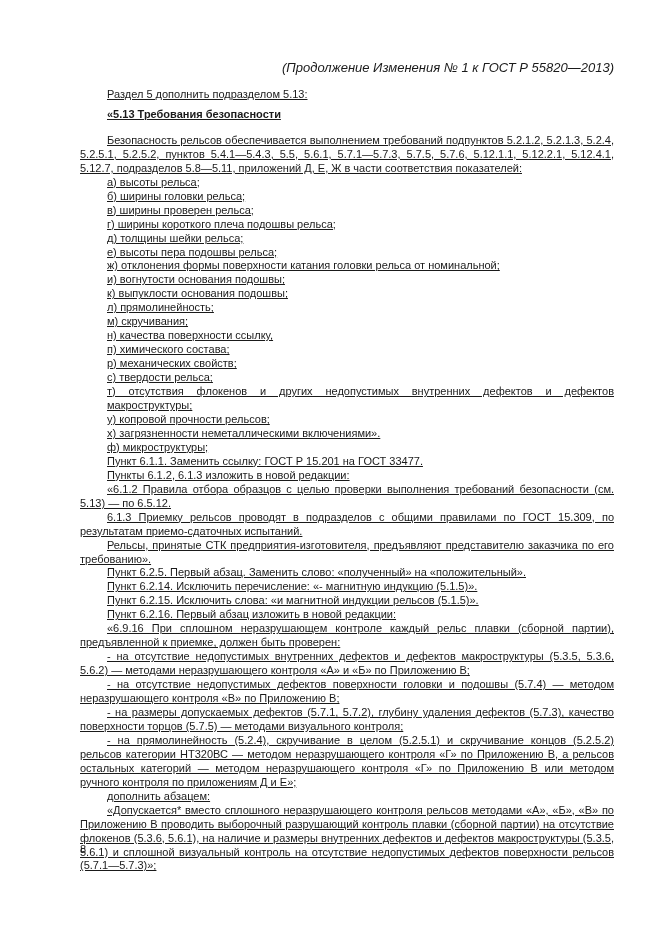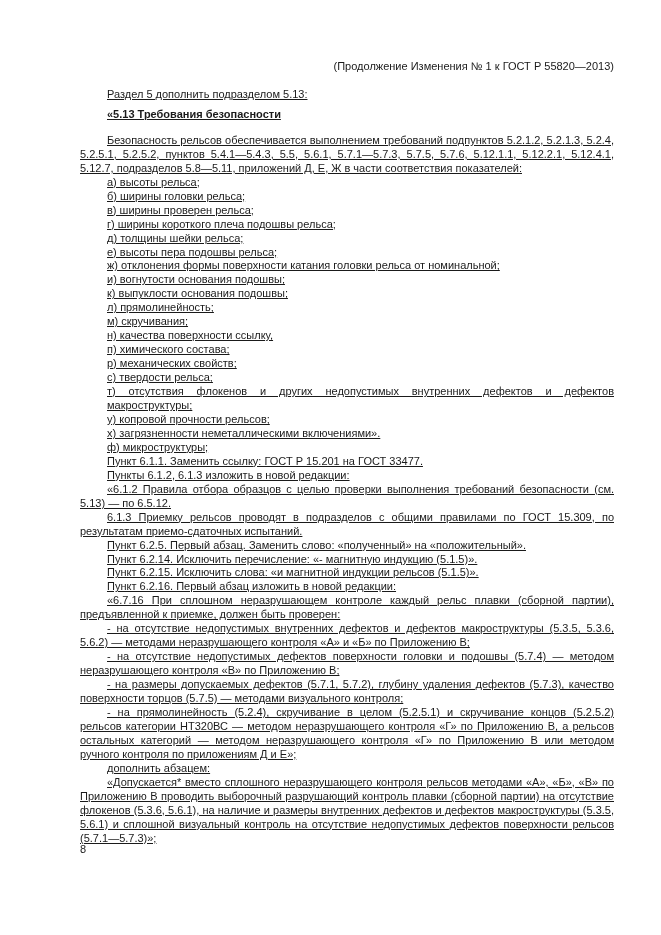--- a/index.html
+++ b/index.html
@@ -1,18 +1,18 @@
 <!DOCTYPE html>
 <html><head>
 <meta charset="utf-8">
 <style>
   html, body { margin:0; padding:0; background:#ffffff; }
   body { width:661px; height:935px; position:relative; overflow:hidden;
          font-family:"Liberation Sans", sans-serif; color:#1a1a1a; }
-  .header { position:absolute; top:60px; right:47px; font-size:11px; }
+  .header { position:absolute; top:60px; right:47px; font-style:italic; font-size:13px; }
   .body { position:absolute; left:80px; top:88px; width:534px; font-size:11px; line-height:13.95px; }
   .p { margin:0; text-align:justify; text-indent:27px;text-decoration:underline; }
   .p.li { text-indent:0; padding-left:27px; }
   .p.gap { margin-bottom:6px; }
   .p.gap2 { margin-bottom:12px; }
   .heading { font-weight:bold; }
   .pagenum { position:absolute; left:80px; top:843px; font-size:11px; }
 </style>
 </head>
 <body>
@@ -39,25 +39,26 @@
   <p class="p li">р) механических свойств;</p>
   <p class="p li">с) твердости рельса;</p>
   <p class="p li">т) отсутствия флокенов и других недопустимых внутренних дефектов и дефектов макроструктуры;</p>
   <p class="p li">у) копровой прочности рельсов;</p>
   <p class="p li">х) загрязненности неметаллическими включениями».</p>
   <p class="p li">ф) микроструктуры;</p>
   <p class="p li">Пункт 6.1.1. Заменить ссылку: ГОСТ Р 15.201 на ГОСТ 33477.</p>
   <p class="p li">Пункты 6.1.2,  6.1.3 изложить в новой редакции:</p>
   <p class="p">«6.1.2 Правила отбора образцов с целью проверки выполнения требований безопасности (см. 5.13) — по 6.5.12.</p>
   <p class="p">6.1.3 Приемку рельсов проводят в подразделов с общими правилами по ГОСТ 15.309, по результатам приемо-сдаточных испытаний.</p>
+  <p class="p">Рельсы, принятые СТК предприятия-изготовителя, предъявляют представителю заказчика по его требованию».</p>
   <p class="p li">Пункт 6.2.5. Первый абзац. Заменить слово: «полученный» на «положительный».</p>
   <p class="p li">Пункт 6.2.14. Исключить перечисление: «- магнитную индукцию (5.1.5)».</p>
   <p class="p li">Пункт 6.2.15. Исключить слова: «и магнитной индукции рельсов (5.1.5)».</p>
   <p class="p li">Пункт 6.2.16. Первый абзац изложить в новой редакции:</p>
-  <p class="p">«6.7.16 При сплошном неразрушающем контроле каждый рельс плавки (сборной партии), предъявленной к приемке, должен быть проверен:</p>
+  <p class="p">«6.9.16 При сплошном неразрушающем контроле каждый рельс плавки (сборной партии), предъявленной к приемке, должен быть проверен:</p>
   <p class="p">- на отсутствие недопустимых внутренних дефектов и дефектов макроструктуры (5.3.5, 5.3.6, 5.6.2) — методами неразрушающего контроля «А» и «Б» по Приложению В;</p>
   <p class="p">- на отсутствие недопустимых дефектов поверхности головки и подошвы (5.7.4) — методом неразрушающего контроля «В» по Приложению В;</p>
   <p class="p">- на размеры допускаемых дефектов (5.7.1, 5.7.2), глубину удаления дефектов (5.7.3), качество поверхности торцов (5.7.5) — методами визуального контроля;</p>
   <p class="p">- на прямолинейность (5.2.4), скручивание в целом (5.2.5.1) и скручивание концов (5.2.5.2) рельсов категории НТ320ВС — методом неразрушающего контроля «Г» по Приложению В, а рельсов остальных категорий — методом неразрушающего контроля «Г» по Приложению В или методом ручного контроля по приложениям Д и Е»;</p>
   <p class="p li">дополнить абзацем:</p>
   <p class="p">«Допускается* вместо сплошного неразрушающего контроля рельсов методами «А», «Б», «В» по Приложению В проводить выборочный разрушающий контроль плавки (сборной партии) на отсутствие флокенов (5.3.6, 5.6.1), на наличие и размеры внутренних дефектов и дефектов макроструктуры (5.3.5, 5.6.1) и сплошной визуальный контроль на отсутствие недопустимых дефектов поверхности рельсов (5.7.1—5.7.3)»;</p>
 </div>
 
 <div class="pagenum">8</div>
 

